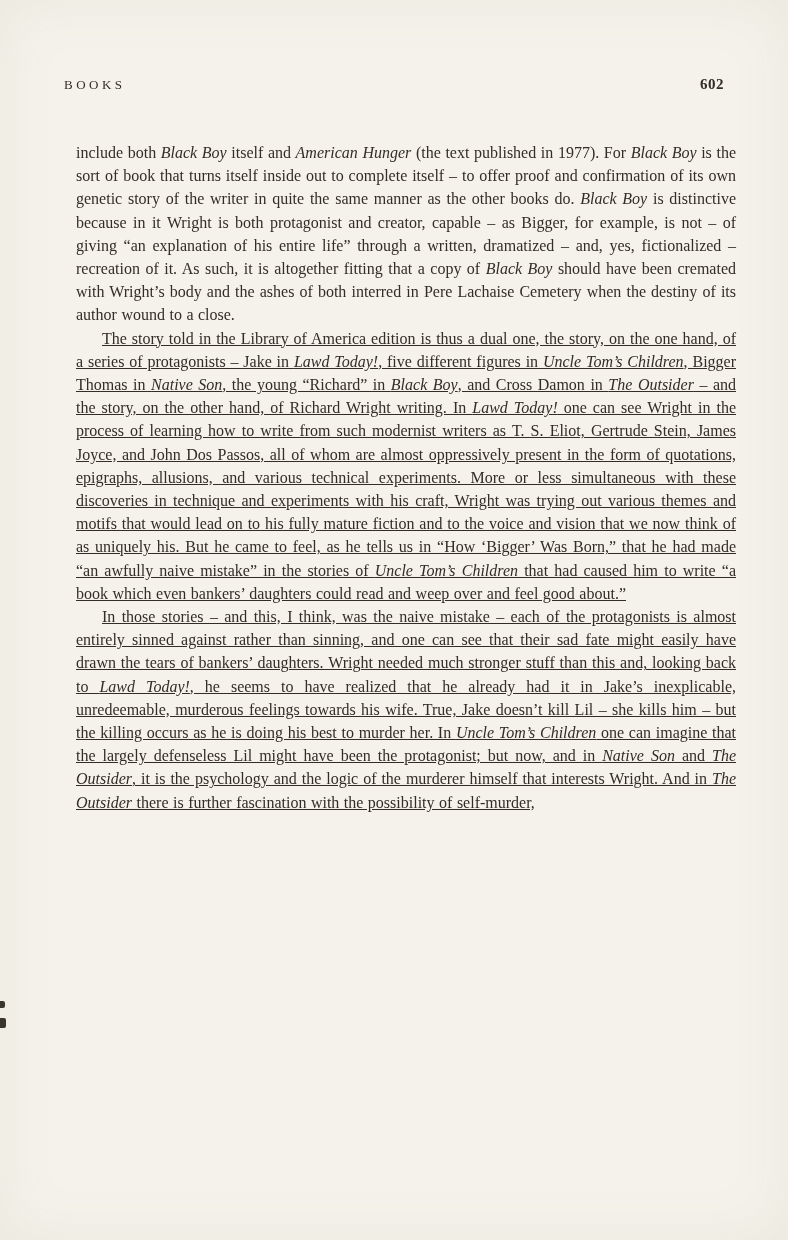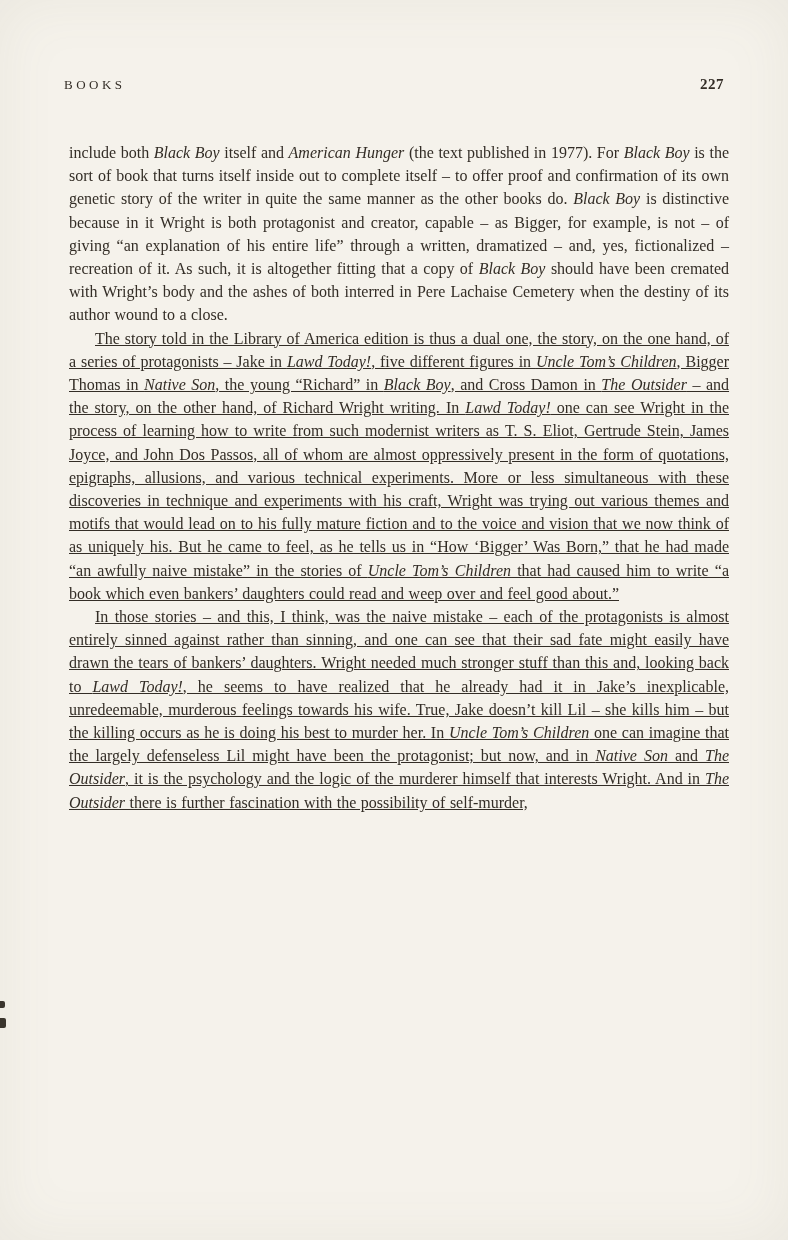--- a/index.html
+++ b/index.html
@@ -31,21 +31,21 @@
     letter-spacing: 3.5px;
   }
   .page-number {
     font-size: 15px;
     font-weight: bold;
     letter-spacing: 0.5px;
   }
   .body-text {
     position: absolute;
     top: 141px;
-    left: 69px;
+    left: 76px;
     width: 660px;
     font-size: 16px;
     line-height: 23.2px;
     text-align: justify;
   }
   .para {
     text-align: justify;
     word-spacing: 0.5px;
   }
   .para.indent { text-indent: 26px; text-decoration: underline; }
@@ -58,21 +58,21 @@
   }
   .scan-artifact.a1 { top: 1001px; width: 5px; height: 7px; }
   .scan-artifact.a2 { top: 1018px; width: 6px; height: 10px; }
 </style>
 </head>
 <body>
 
 <div class="page">
   <div class="header">
     <span class="running-head">BOOKS</span>
-    <span class="page-number">227</span>
+    <span class="page-number">602</span>
   </div>
   <div class="body-text" id="body-text">
       <p class="para"><span>include both </span><em>Black Boy</em><span> itself and </span><em>American Hunger</em><span> (the text published in 1977). For </span><em>Black Boy</em><span> is the sort of book that turns itself inside out to complete itself – to offer proof and confirmation of its own genetic story of the writer in quite the same manner as the other books do. </span><em>Black Boy</em><span> is distinctive because in it Wright is both protagonist and creator, capable – as Bigger, for example, is not – of giving “an explanation of his entire life” through a written, dramatized – and, yes, fictionalized – recreation of it. As such, it is altogether fitting that a copy of </span><em>Black Boy</em><span> should have been cremated with Wright’s body and the ashes of both interred in Pere Lachaise Cemetery when the destiny of its author wound to a close.</span></p>
       <p class="para indent"><span>The story told in the Library of America edition is thus a dual one, the story, on the one hand, of a series of protagonists – Jake in </span><em>Lawd Today!</em><span>, five different figures in </span><em>Uncle Tom’s Children</em><span>, Bigger Thomas in </span><em>Native Son</em><span>, the young “Richard” in </span><em>Black Boy</em><span>, and Cross Damon in </span><em>The Outsider</em><span> – and the story, on the other hand, of Richard Wright writing. In </span><em>Lawd Today!</em><span> one can see Wright in the process of learning how to write from such modernist writers as T. S. Eliot, Gertrude Stein, James Joyce, and John Dos Passos, all of whom are almost oppressively present in the form of quotations, epigraphs, allusions, and various technical experiments. More or less simultaneous with these discoveries in technique and experiments with his craft, Wright was trying out various themes and motifs that would lead on to his fully mature fiction and to the voice and vision that we now think of as uniquely his. But he came to feel, as he tells us in “How ‘Bigger’ Was Born,” that he had made “an awfully naive mistake” in the stories of </span><em>Uncle Tom’s Children</em><span> that had caused him to write “a book which even bankers’ daughters could read and weep over and feel good about.”</span></p>
       <p class="para indent"><span>In those stories – and this, I think, was the naive mistake – each of the protagonists is almost entirely sinned against rather than sinning, and one can see that their sad fate might easily have drawn the tears of bankers’ daughters. Wright needed much stronger stuff than this and, looking back to </span><em>Lawd Today!</em><span>, he seems to have realized that he already had it in Jake’s inexplicable, unredeemable, murderous feelings towards his wife. True, Jake doesn’t kill Lil – she kills him – but the killing occurs as he is doing his best to murder her. In </span><em>Uncle Tom’s Children</em><span> one can imagine that the largely defenseless Lil might have been the protagonist; but now, and in </span><em>Native Son</em><span> and </span><em>The Outsider</em><span>, it is the psychology and the logic of the murderer himself that interests Wright. And in </span><em>The Outsider</em><span> there is further fascination with the possibility of self-murder,</span></p>
     </div>
   <div class="scan-artifact a1"></div>
   <div class="scan-artifact a2"></div>
 </div>
 

